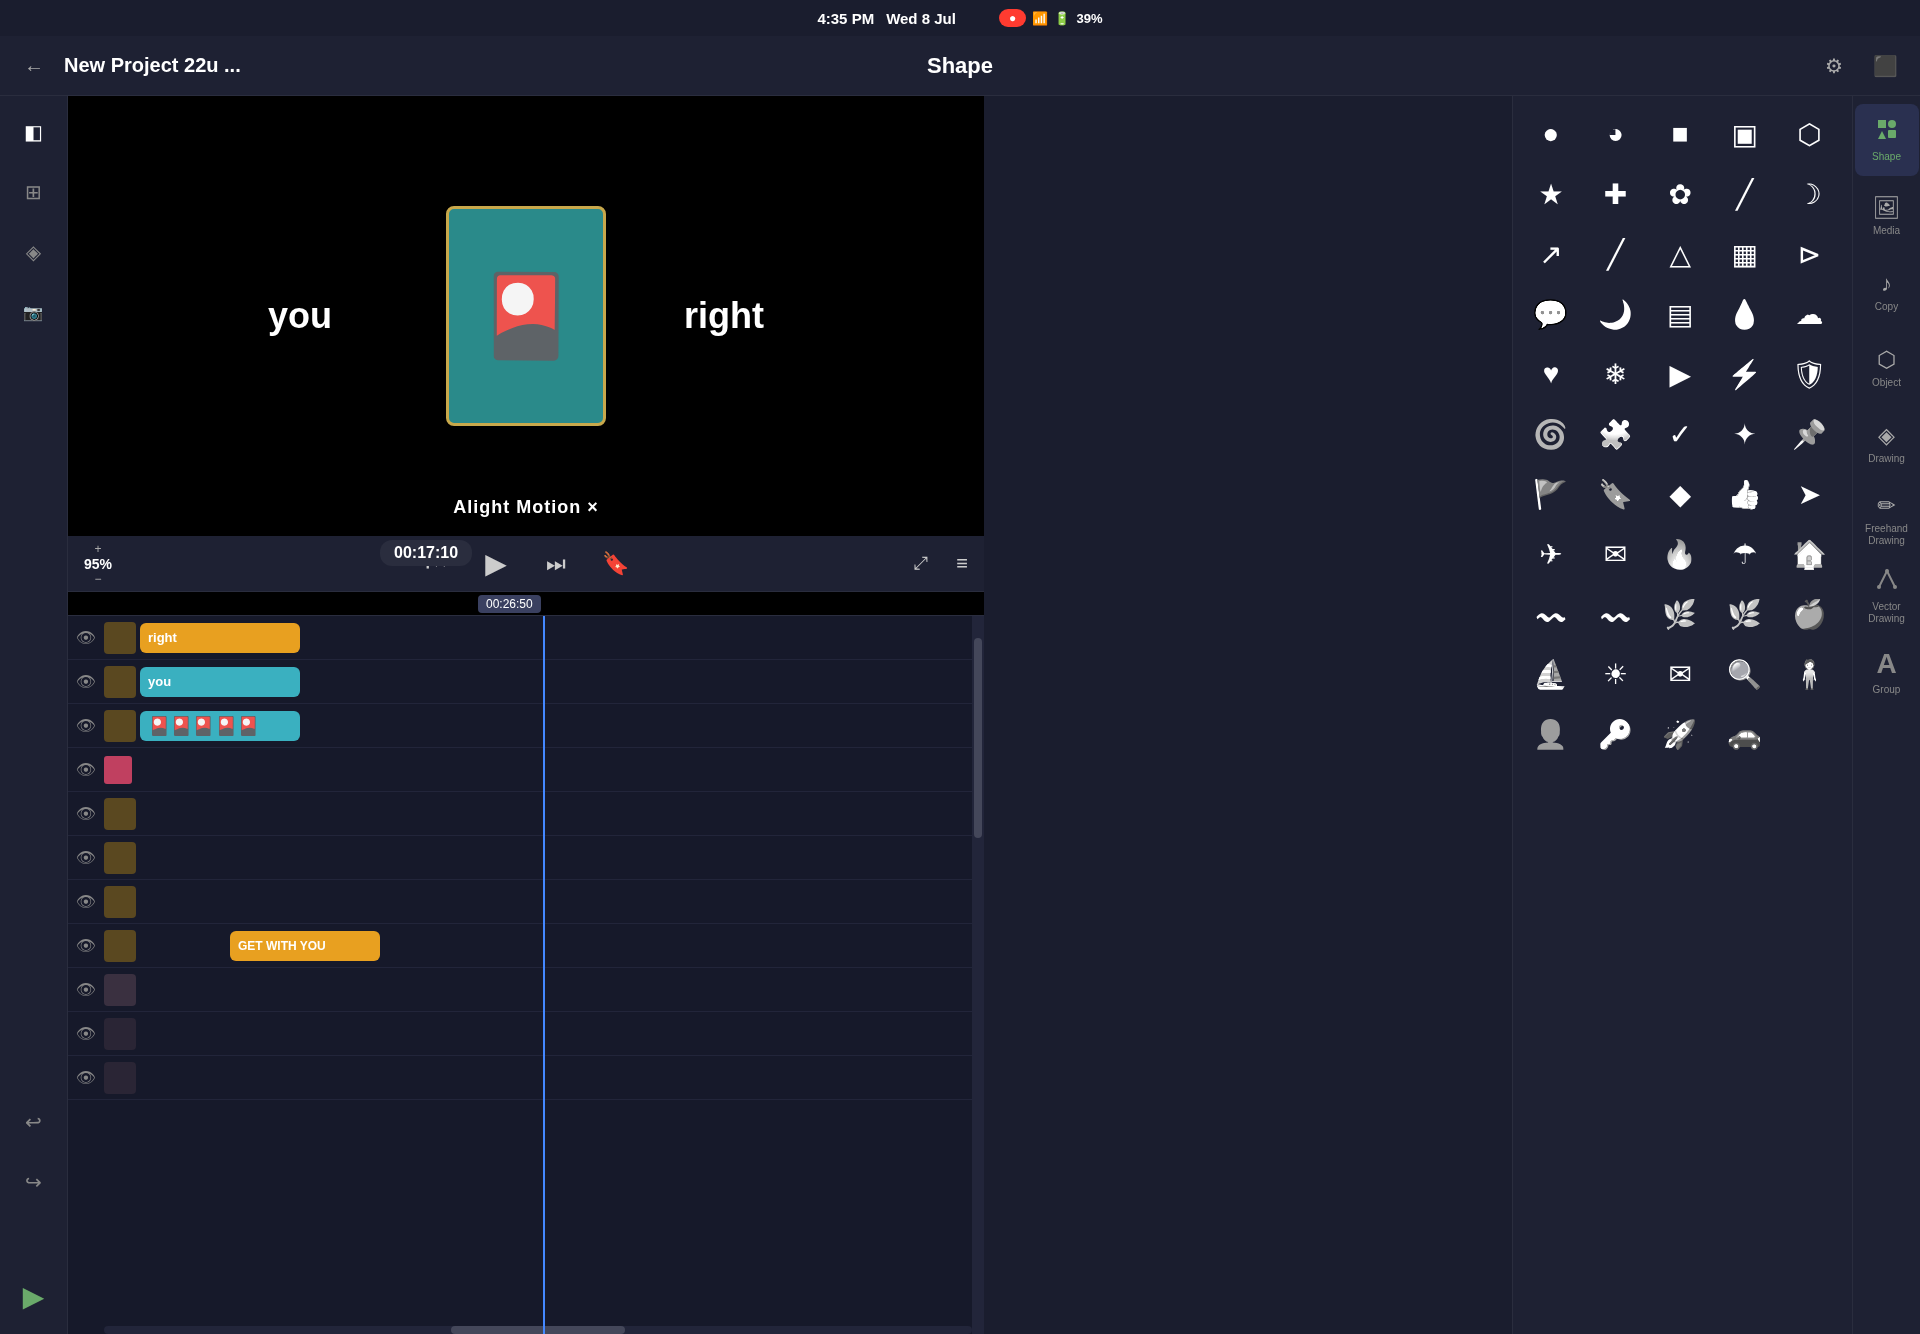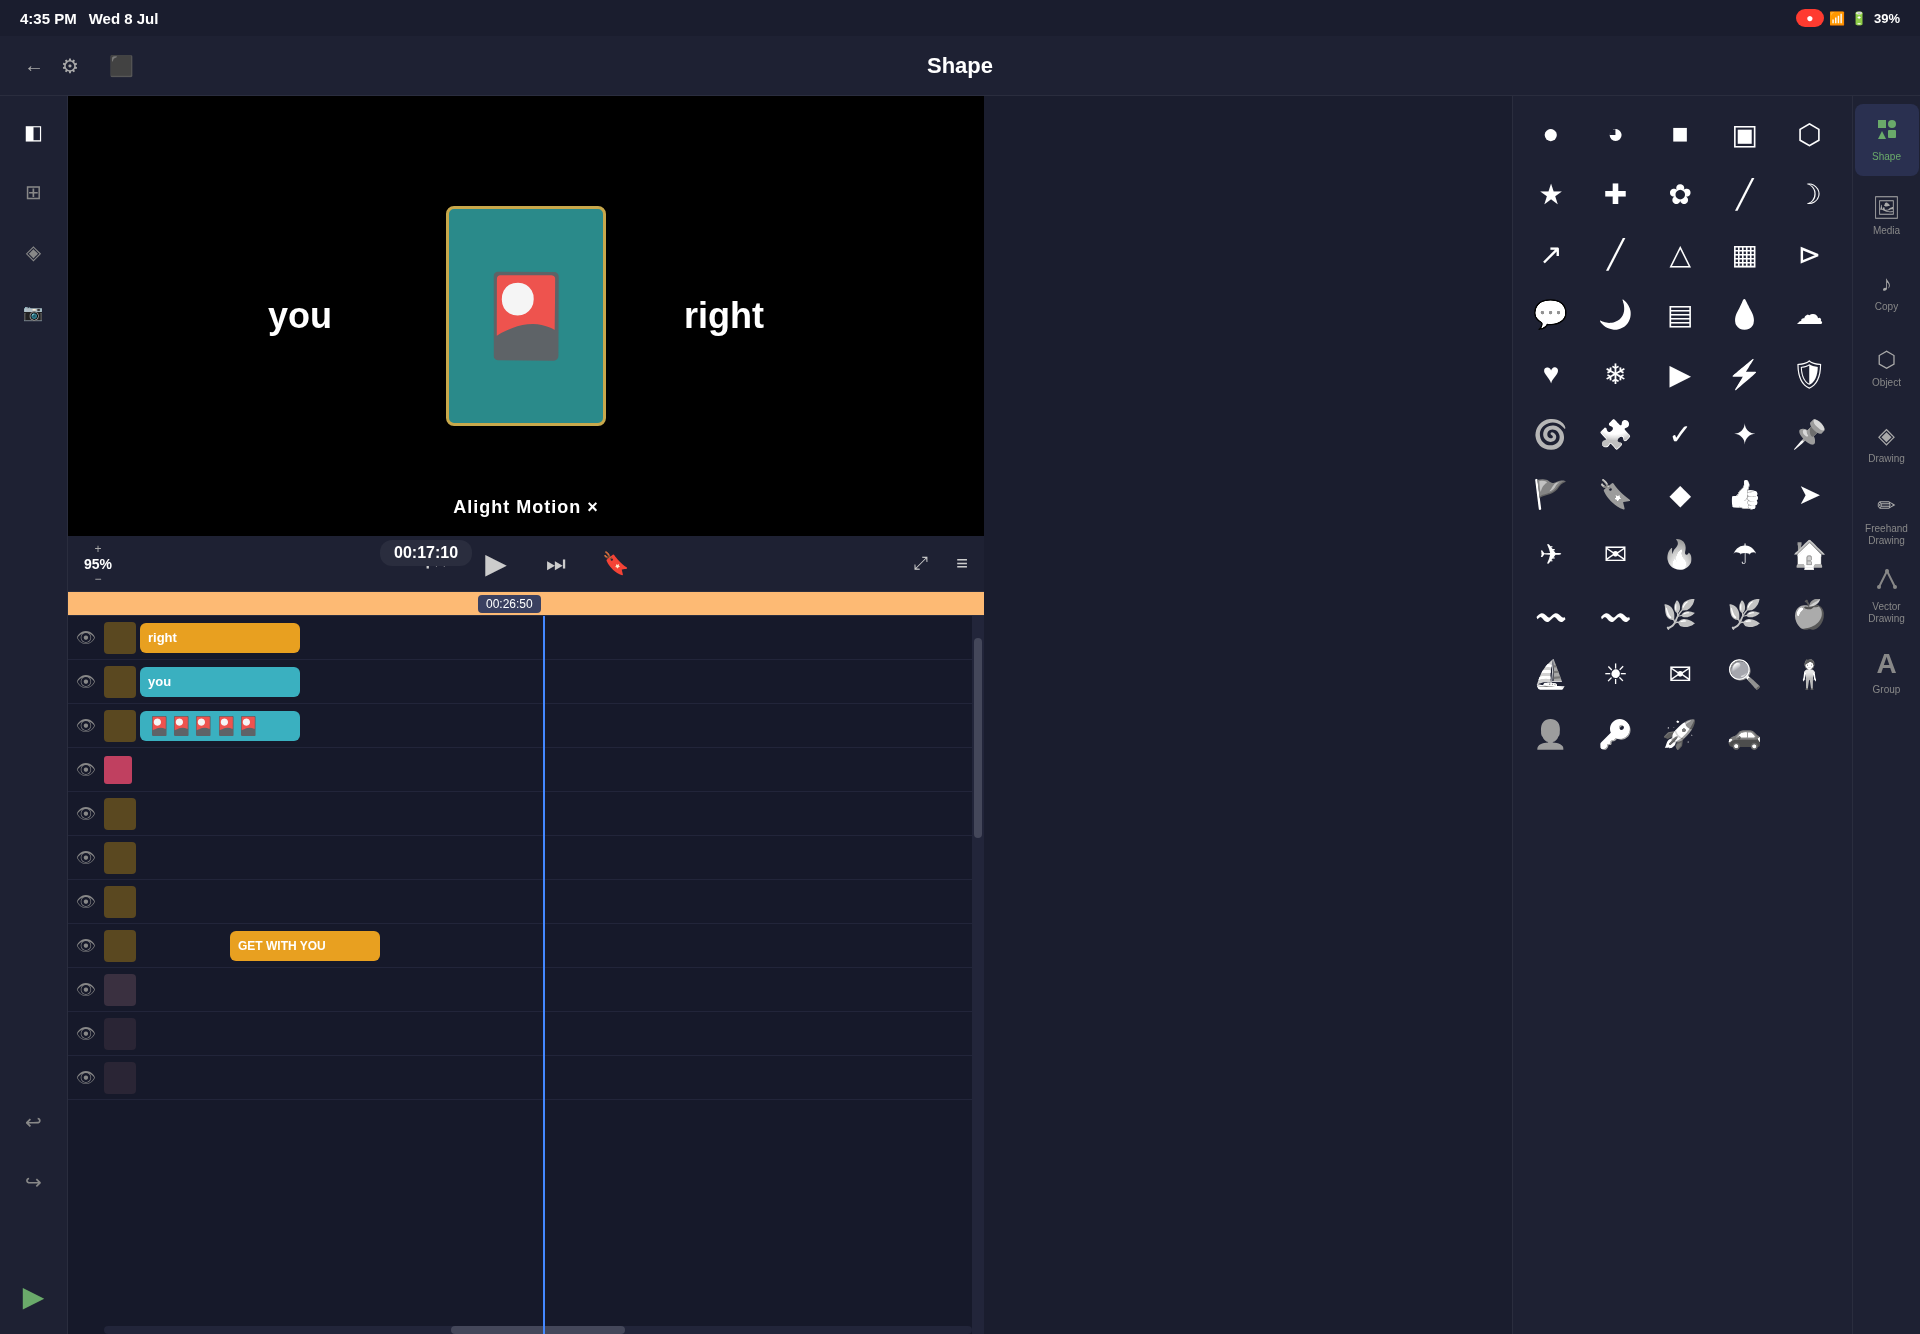--- a/index.html
+++ b/index.html
@@ -14,21 +14,21 @@
     }
 
     
     #status-bar {
       position: absolute;
       top: 0; left: 0; right: 0;
       height: 36px;
       background: #1a1d2e;
       display: flex;
       align-items: center;
-      justify-content: space-between;
+      justify-content: center;
       padding: 0 20px;
       font-size: 15px;
       font-weight: 600;
       z-index: 100;
       gap: 43px;
     }
     .status-left { display: flex; gap: 12px; }
     .status-right { display: flex; align-items: center; gap: 6px; font-size: 13px; }
     .record-dot {
       background: #ff3b30;
@@ -230,21 +230,21 @@
     #timeline-area {
       position: absolute;
       top: 592px; left: 68px;
       width: 916px;
       height: calc(100% - 592px);
       background: #16192a;
       overflow: hidden;
     }
     .timeline-ruler {
       height: 24px;
-      background: #fdba74;
+      background: #000000;
       border-bottom: 1px solid #2a2d3e;
       position: relative;
       display: flex; align-items: center;
     }
     .ruler-time {
       position: absolute;
       left: 410px;
       font-size: 12px;
       color: #fff;
       background: #3a4060;
@@ -412,20 +412,21 @@
 </div>
 
 <div class="three-dots">
   <div class="dot"></div>
   <div class="dot"></div>
   <div class="dot"></div>
 </div>
 
 <div id="top-bar">
   <div class="back-btn">←</div>
+  <span class="project-title">New Project 22u ...</span>
   <div class="top-bar-right">
     <div class="top-icon-btn">⚙</div>
     <div class="top-icon-btn">⬛</div>
   </div>
   <span class="shape-title">Shape</span>
 </div>
 
 <div id="left-toolbar">
   <div class="left-tool-btn active">◧</div>
   <div class="left-tool-btn">⊞</div>

